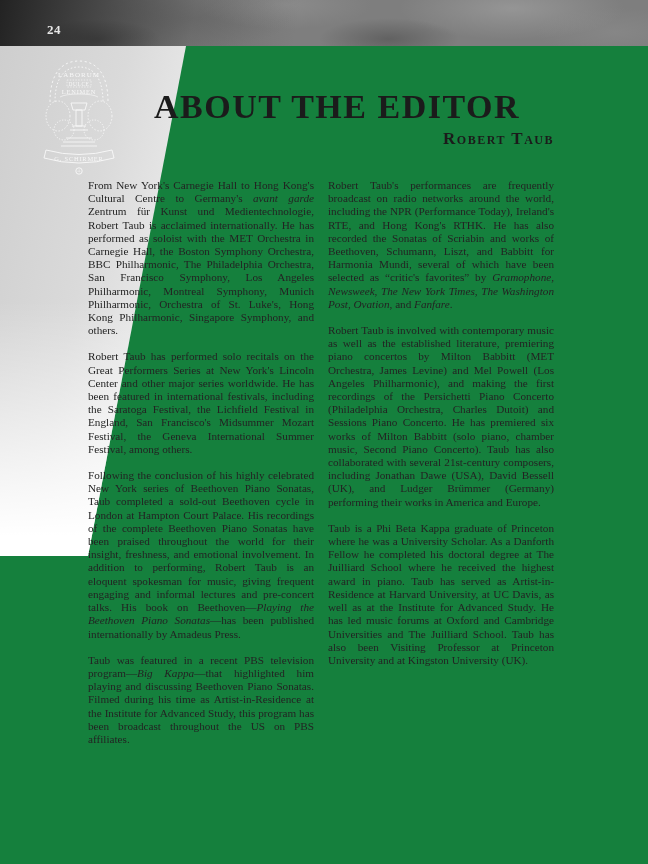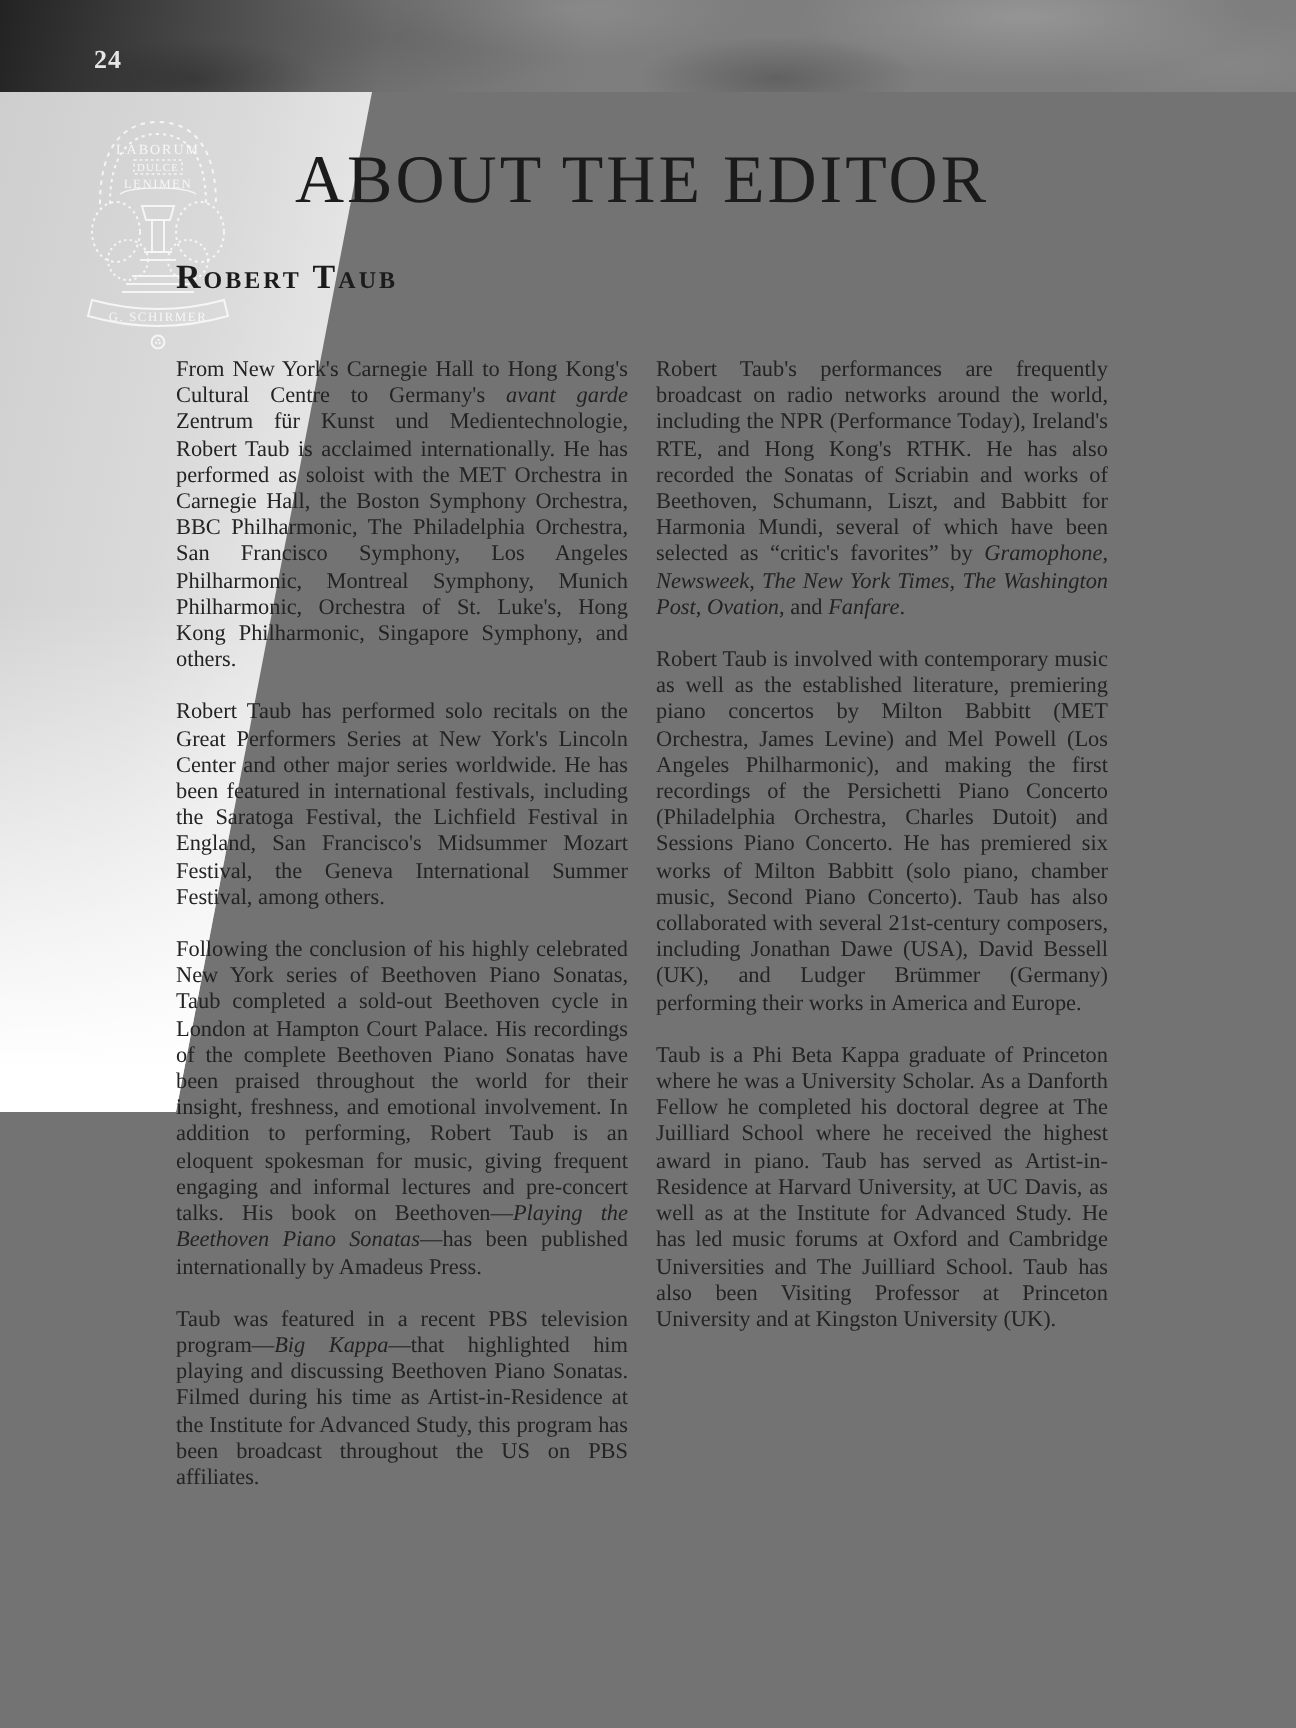--- a/index.html
+++ b/index.html
@@ -1,18 +1,18 @@
 <!DOCTYPE html>
 <html lang="en"><head>
 <meta charset="utf-8">
 <style>
   html,body { margin:0; padding:0; background:#ffffff; }
   .page {
     position:relative; width:648px; height:864px; overflow:hidden;
-    background:#737373;
+    background:#15803d;
     font-family:"Liberation Serif","DejaVu Serif",serif;
   }
   
   .band {
     position:absolute; top:0; left:0; width:648px; height:46px;
     background-color:#7e7e7e;
     background-image:
       linear-gradient(100deg, rgba(22,22,22,.88) 0%, rgba(38,38,38,.6) 16%, rgba(80,80,80,.3) 30%, rgba(120,120,120,0) 46%),
       radial-gradient(90px 28px at 15% 85%, rgba(48,48,48,.5), transparent 70%),
       radial-gradient(120px 34px at 44% 10%, rgba(152,152,152,.5), transparent 72%),
@@ -35,21 +35,21 @@
   }
   .emblem { position:absolute; top:56px; left:36px; width:86px; height:122px; opacity:.8; }
   .emblem text { fill:#ffffff; stroke:none; font-family:"Liberation Serif",serif; }
   .title {
     position:absolute; top:72px; left:88px; width:466px;
     text-align:center; font-size:34px; letter-spacing:1.5px;
     color:#1b1b1b; white-space:nowrap;
   }
   .subtitle {
     position:absolute; top:129px; left:88px; width:466px;
-    text-align:left; font-size:17px; font-weight:bold;
+    text-align:right; font-size:17px; font-weight:bold;
     font-variant:small-caps; letter-spacing:1.5px; color:#1b1b1b;
   }
   .columns {
     position:absolute; top:179px; left:88px; width:466px;
     display:flex; gap:14px;
   }
   .col {
     width:226px; font-size:11.2px; line-height:13.2px;
     text-align:justify; color:#232323;
     -webkit-hyphens:auto; hyphens:auto;
@@ -91,21 +91,21 @@
 
       <circle cx="43" cy="115" r="3.2"></circle>
       <circle cx="43" cy="115" r="1" stroke-dasharray="1 1"></circle>
     </g>
     <text x="43" y="21" text-anchor="middle" font-size="7" letter-spacing="1">LABORUM</text>
     <text x="43" y="29.6" text-anchor="middle" font-size="5.4" letter-spacing=".6">DULCE</text>
     <text x="43" y="38" text-anchor="middle" font-size="6.4" letter-spacing=".8">LENIMEN</text>
     <text x="43" y="104.5" text-anchor="middle" font-size="6.4" letter-spacing=".8">G. SCHIRMER</text>
   </svg>
 
-  <h1 class="title" style="margin:0;font-weight:normal;">ABOUT THE EDITOR</h1>
+  <h1 class="title" style="margin:16px;font-weight:bold;">ABOUT THE EDITOR</h1>
   <h2 class="subtitle" style="margin:0;">Robert Taub</h2>
 
   <div class="columns">
     <div class="col">
         <p><span>From New York's Carnegie Hall to Hong Kong's Cultural Centre to Germany's </span><em>avant garde</em><span> Zentrum für Kunst und Medientechnologie, Robert Taub is acclaimed internationally. He has performed as soloist with the MET Orchestra in Carnegie Hall, the Boston Symphony Orchestra, BBC Philharmonic, The Philadelphia Orchestra, San Francisco Symphony, Los Angeles Philharmonic, Montreal Symphony, Munich Philharmonic, Orchestra of St. Luke's, Hong Kong Philharmonic, Singapore Symphony, and others.</span></p>
         <p><span>Robert Taub has performed solo recitals on the Great Performers Series at New York's Lincoln Center and other major series worldwide. He has been featured in international festivals, including the Saratoga Festival, the Lichfield Festival in England, San Francisco's Midsummer Mozart Festival, the Geneva International Summer Festival, among others.</span></p>
         <p><span>Following the conclusion of his highly celebrated New York series of Beethoven Piano Sonatas, Taub completed a sold-out Beethoven cycle in London at Hampton Court Palace. His recordings of the complete Beethoven Piano Sonatas have been praised throughout the world for their insight, freshness, and emotional involvement. In addition to performing, Robert Taub is an eloquent spokesman for music, giving frequent engaging and informal lectures and pre-concert talks. His book on Beethoven—</span><em>Playing the Beethoven Piano Sonatas</em><span>—has been published internationally by Amadeus Press.</span></p>
         <p><span>Taub was featured in a recent PBS television program—</span><em>Big Kappa</em><span>—that highlighted him playing and discussing Beethoven Piano Sonatas. Filmed during his time as Artist-in-Residence at the Institute for Advanced Study, this program has been broadcast throughout the US on PBS affiliates.</span></p>
       </div>
     <div class="col">

